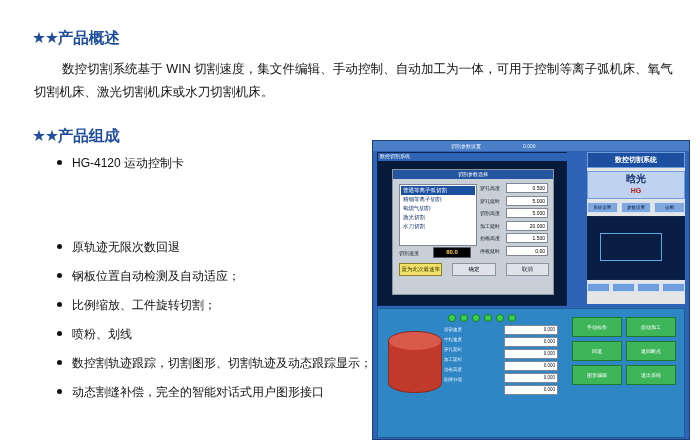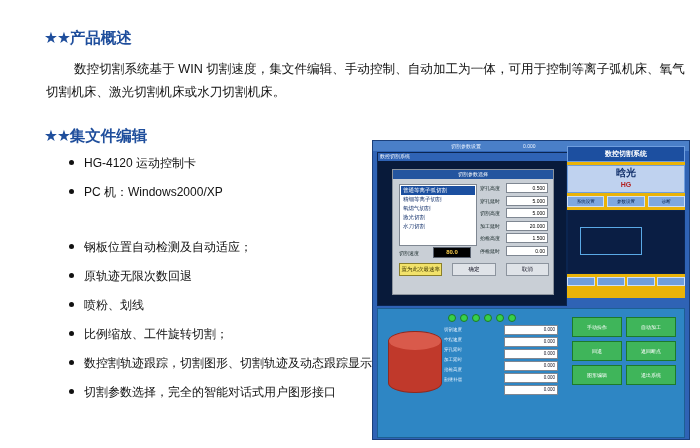--- a/index.html
+++ b/index.html
@@ -6,21 +6,21 @@
   body{
     width:700px;height:448px;
     background:#ffffff;
     font-family:"Liberation Sans","DejaVu Sans",sans-serif;
     overflow:hidden;
     position:relative;
   }
   .page{position:relative;width:700px;height:448px;}
 
   
-  .text-col{position:absolute;left:12px;top:0;width:380px;height:412px;}
+  .text-col{position:absolute;left:0;top:0;width:380px;height:412px;}
 
   .heading{
     color:#1f4e9c;
     font-weight:bold;
     font-size:15.5px;
     letter-spacing:0px;
     white-space:nowrap;
   }
   .heading .stars{letter-spacing:-1px;}
 
@@ -115,22 +115,22 @@
   }
   .btnrow{position:absolute;left:6px;top:84px;width:150px;display:flex;gap:10px;}
   .bigbtn{
     background:#f2e26a;border:1px solid #8a7f2a;color:#3a3300;
     font-size:5.5px;text-align:center;height:11px;line-height:11px;flex:1;
   }
   .bigbtn.w{background:#dfe3e8;border-color:#8c949e;color:#112;}
 
   
   .rcol{
-    position:absolute;right:4px;top:5px;width:118px;height:152px;
-    background:#eab308;
+    position:absolute;right:4px;top:11px;width:98px;height:152px;
+    background:#e5e5e5;
   }
   .brand{
     background:#1c4fa0;border:1px solid #6f9ede;height:14px;
     color:#fff;font-size:7px;font-weight:bold;text-align:center;line-height:14px;
   }
   .brand2{
     margin-top:3px;background:#bfd2ef;border:1px solid #6f9ede;height:26px;
     color:#12306b;text-align:center;
   }
   .brand2 .l1{font-size:10px;font-weight:bold;line-height:14px;}
@@ -189,36 +189,35 @@
 
     <div class="heading" style="position:absolute;left:32px;top:28px;">
       <span class="stars">★★</span><span>产品概述</span>
     </div>
 
     <div class="para" style="left:34px;top:58px;">
       <span class="indent"></span><span>数控切割系统基于 WIN 切割速度，集文件编辑、手动控制、自动加工为一体，可用于控制等离子弧机床、氧气切割机床、激光切割机床或水刀切割机床。</span>
     </div>
 
     <div class="heading" style="position:absolute;left:32px;top:126px;">
-      <span class="stars">★★</span><span>集文件编辑</span>
+      <span class="stars">★★</span><span>产品组成</span>
     </div>
 
     <ul class="bul" style="position:absolute;left:52px;top:152px;">
       <li>HG-4120 运动控制卡</li>
-      <li>PC 机：Windows2000/XP</li>
     </ul>
 
 
     <ul class="bul" style="position:absolute;left:52px;top:236px;">
+      <li>原轨迹无限次数回退</li>
       <li>钢板位置自动检测及自动适应；</li>
-      <li>原轨迹无限次数回退</li>
+      <li>比例缩放、工件旋转切割；</li>
       <li>喷粉、划线</li>
-      <li>比例缩放、工件旋转切割；</li>
       <li>数控割轨迹跟踪，切割图形、切割轨迹及动态跟踪显示；</li>
-      <li>切割参数选择，完全的智能对话式用户图形接口</li>
+      <li>动态割缝补偿，完全的智能对话式用户图形接口</li>
     </ul>
   </div>
 
   <div class="shot">
 
     <div class="topbar">
       <span class="t1">切割参数设置</span>
       <span class="t2">0.000</span>
     </div>
 

